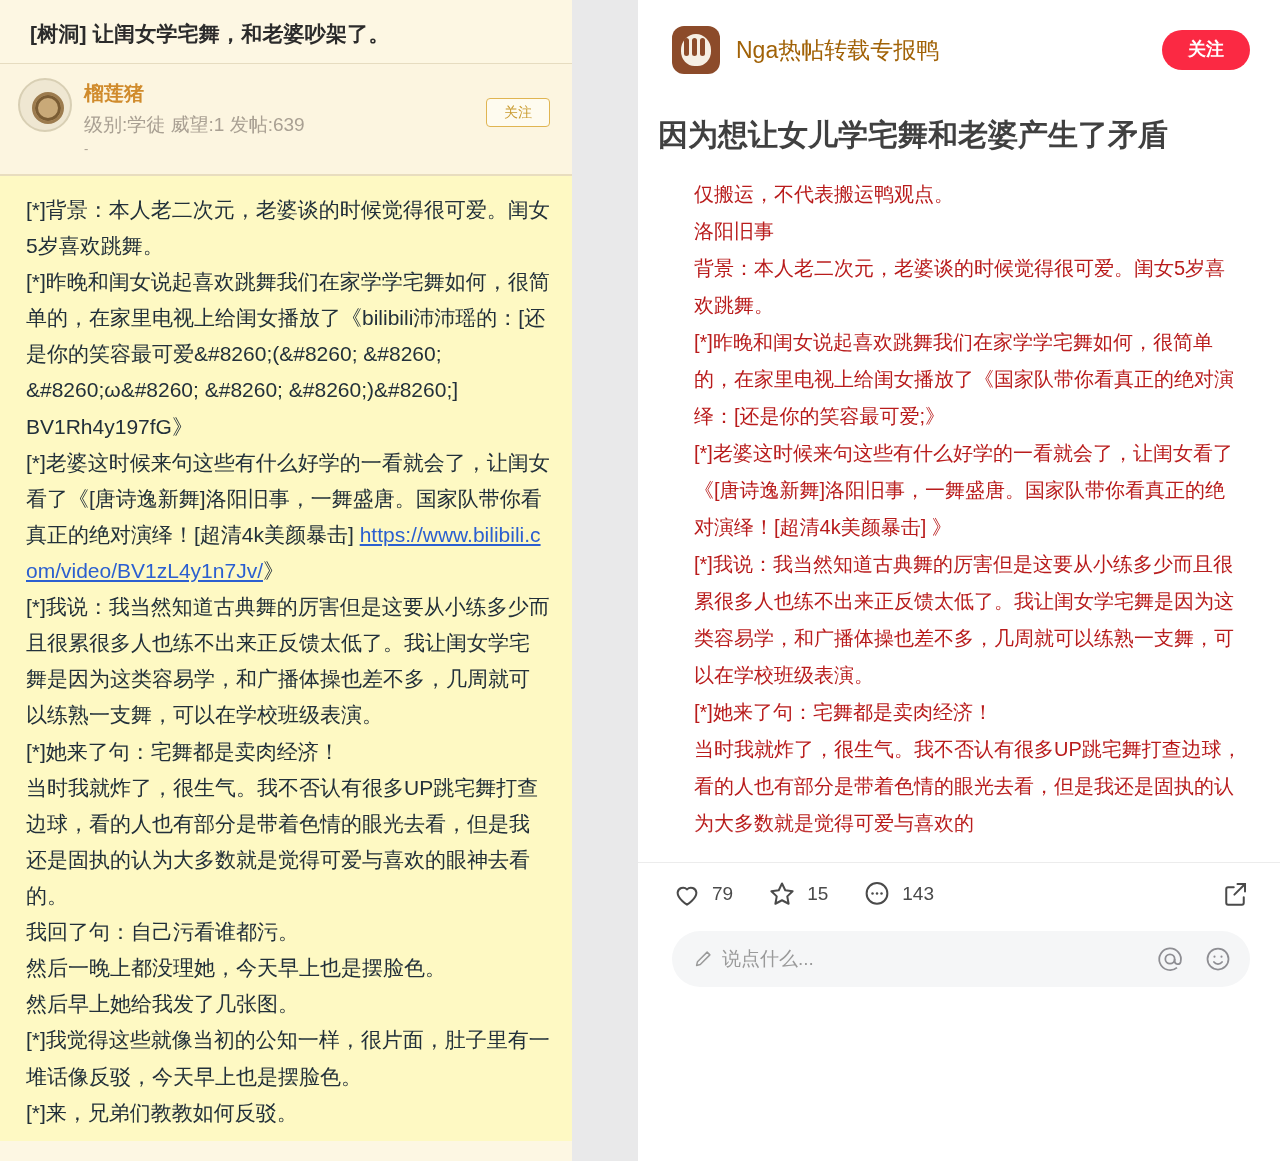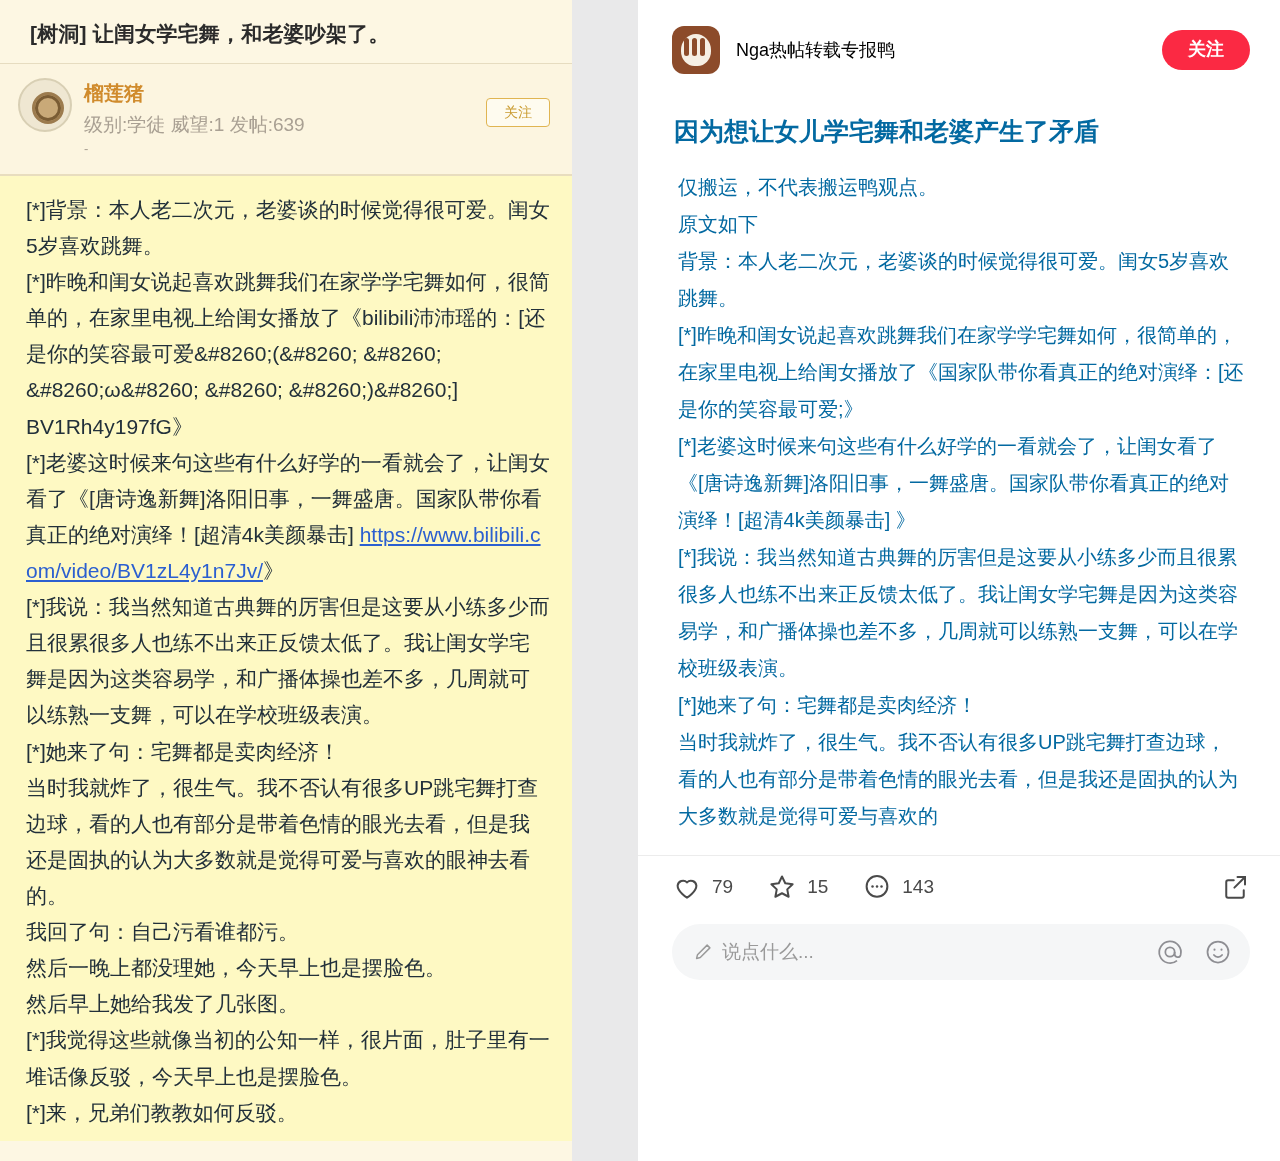--- a/index.html
+++ b/index.html
@@ -157,53 +157,53 @@
   .wb-avatar .duck:before {
     content: "";
     position: absolute;
     left: 3px; top: 4px;
     width: 5px; height: 18px;
     background: #8c4b2a;
     border-radius: 3px;
     box-shadow: 8px 0 0 #8c4b2a, 16px 0 0 #8c4b2a;
   }
   .wb-name {
-    font-size: 18px;
-    color: #000000;
+    font-size: 23px;
+    color: #a16207;
     font-weight: 500;
     flex: 1;
     min-width: 0;
     white-space: nowrap;
     overflow: hidden;
     text-overflow: ellipsis;
   }
   .follow-btn-wb {
     background: #fb2943;
     color: #fff;
     font-size: 18px;
     font-weight: bold;
     border: none;
     border-radius: 20px;
     padding: 10px 26px;
     line-height: 1.1;
     flex: none;
     cursor: pointer;
   }
   .wb-title {
-    font-size: 25px;
+    font-size: 30px;
     font-weight: bold;
-    color: #0369a1;
-    padding: 22px 36px 6px 36px;
+    color: #404040;
+    padding: 22px 36px 6px 20px;
     line-height: 1.4;
   }
   .wb-body {
-    padding: 14px 36px 0 40px;
+    padding: 14px 36px 0 56px;
     font-size: 20px;
     line-height: 1.85;
-    color: #0369a1;
+    color: #b91c1c;
     height: 700px;
     overflow: hidden;
     position: relative;
   }
   .wb-body p { margin: 0; }
   .wb-fade {
     position: absolute;
     left: 0; right: 0; bottom: 0;
     height: 34px;
     background: linear-gradient(to bottom, rgba(255,255,255,0), #ffffff 85%);
@@ -294,21 +294,21 @@
           <span class="duck"></span>
         </div>
       <div class="wb-name">Nga热帖转载专报鸭</div>
       <button class="follow-btn-wb">关注</button>
     </div>
 
     <div class="wb-title">因为想让女儿学宅舞和老婆产生了矛盾</div>
 
     <div class="wb-body">
       <p>仅搬运，不代表搬运鸭观点。</p>
-      <p>原文如下</p>
+      <p>洛阳旧事</p>
       <p>背景：本人老二次元，老婆谈的时候觉得很可爱。闺女5岁喜欢跳舞。</p>
       <p>[*]昨晚和闺女说起喜欢跳舞我们在家学学宅舞如何，很简单的，在家里电视上给闺女播放了《国家队带你看真正的绝对演绎：[还是你的笑容最可爱;》</p>
       <p>[*]老婆这时候来句这些有什么好学的一看就会了，让闺女看了《[唐诗逸新舞]洛阳旧事，一舞盛唐。国家队带你看真正的绝对演绎！[超清4k美颜暴击] 》</p>
       <p>[*]我说：我当然知道古典舞的厉害但是这要从小练多少而且很累很多人也练不出来正反馈太低了。我让闺女学宅舞是因为这类容易学，和广播体操也差不多，几周就可以练熟一支舞，可以在学校班级表演。</p>
       <p>[*]她来了句：宅舞都是卖肉经济！</p>
       <p>当时我就炸了，很生气。我不否认有很多UP跳宅舞打查边球，看的人也有部分是带着色情的眼光去看，但是我还是固执的认为大多数就是觉得可爱与喜欢的</p>
       <div class="wb-fade"></div>
     </div>
 
     <div class="wb-sep"></div>

